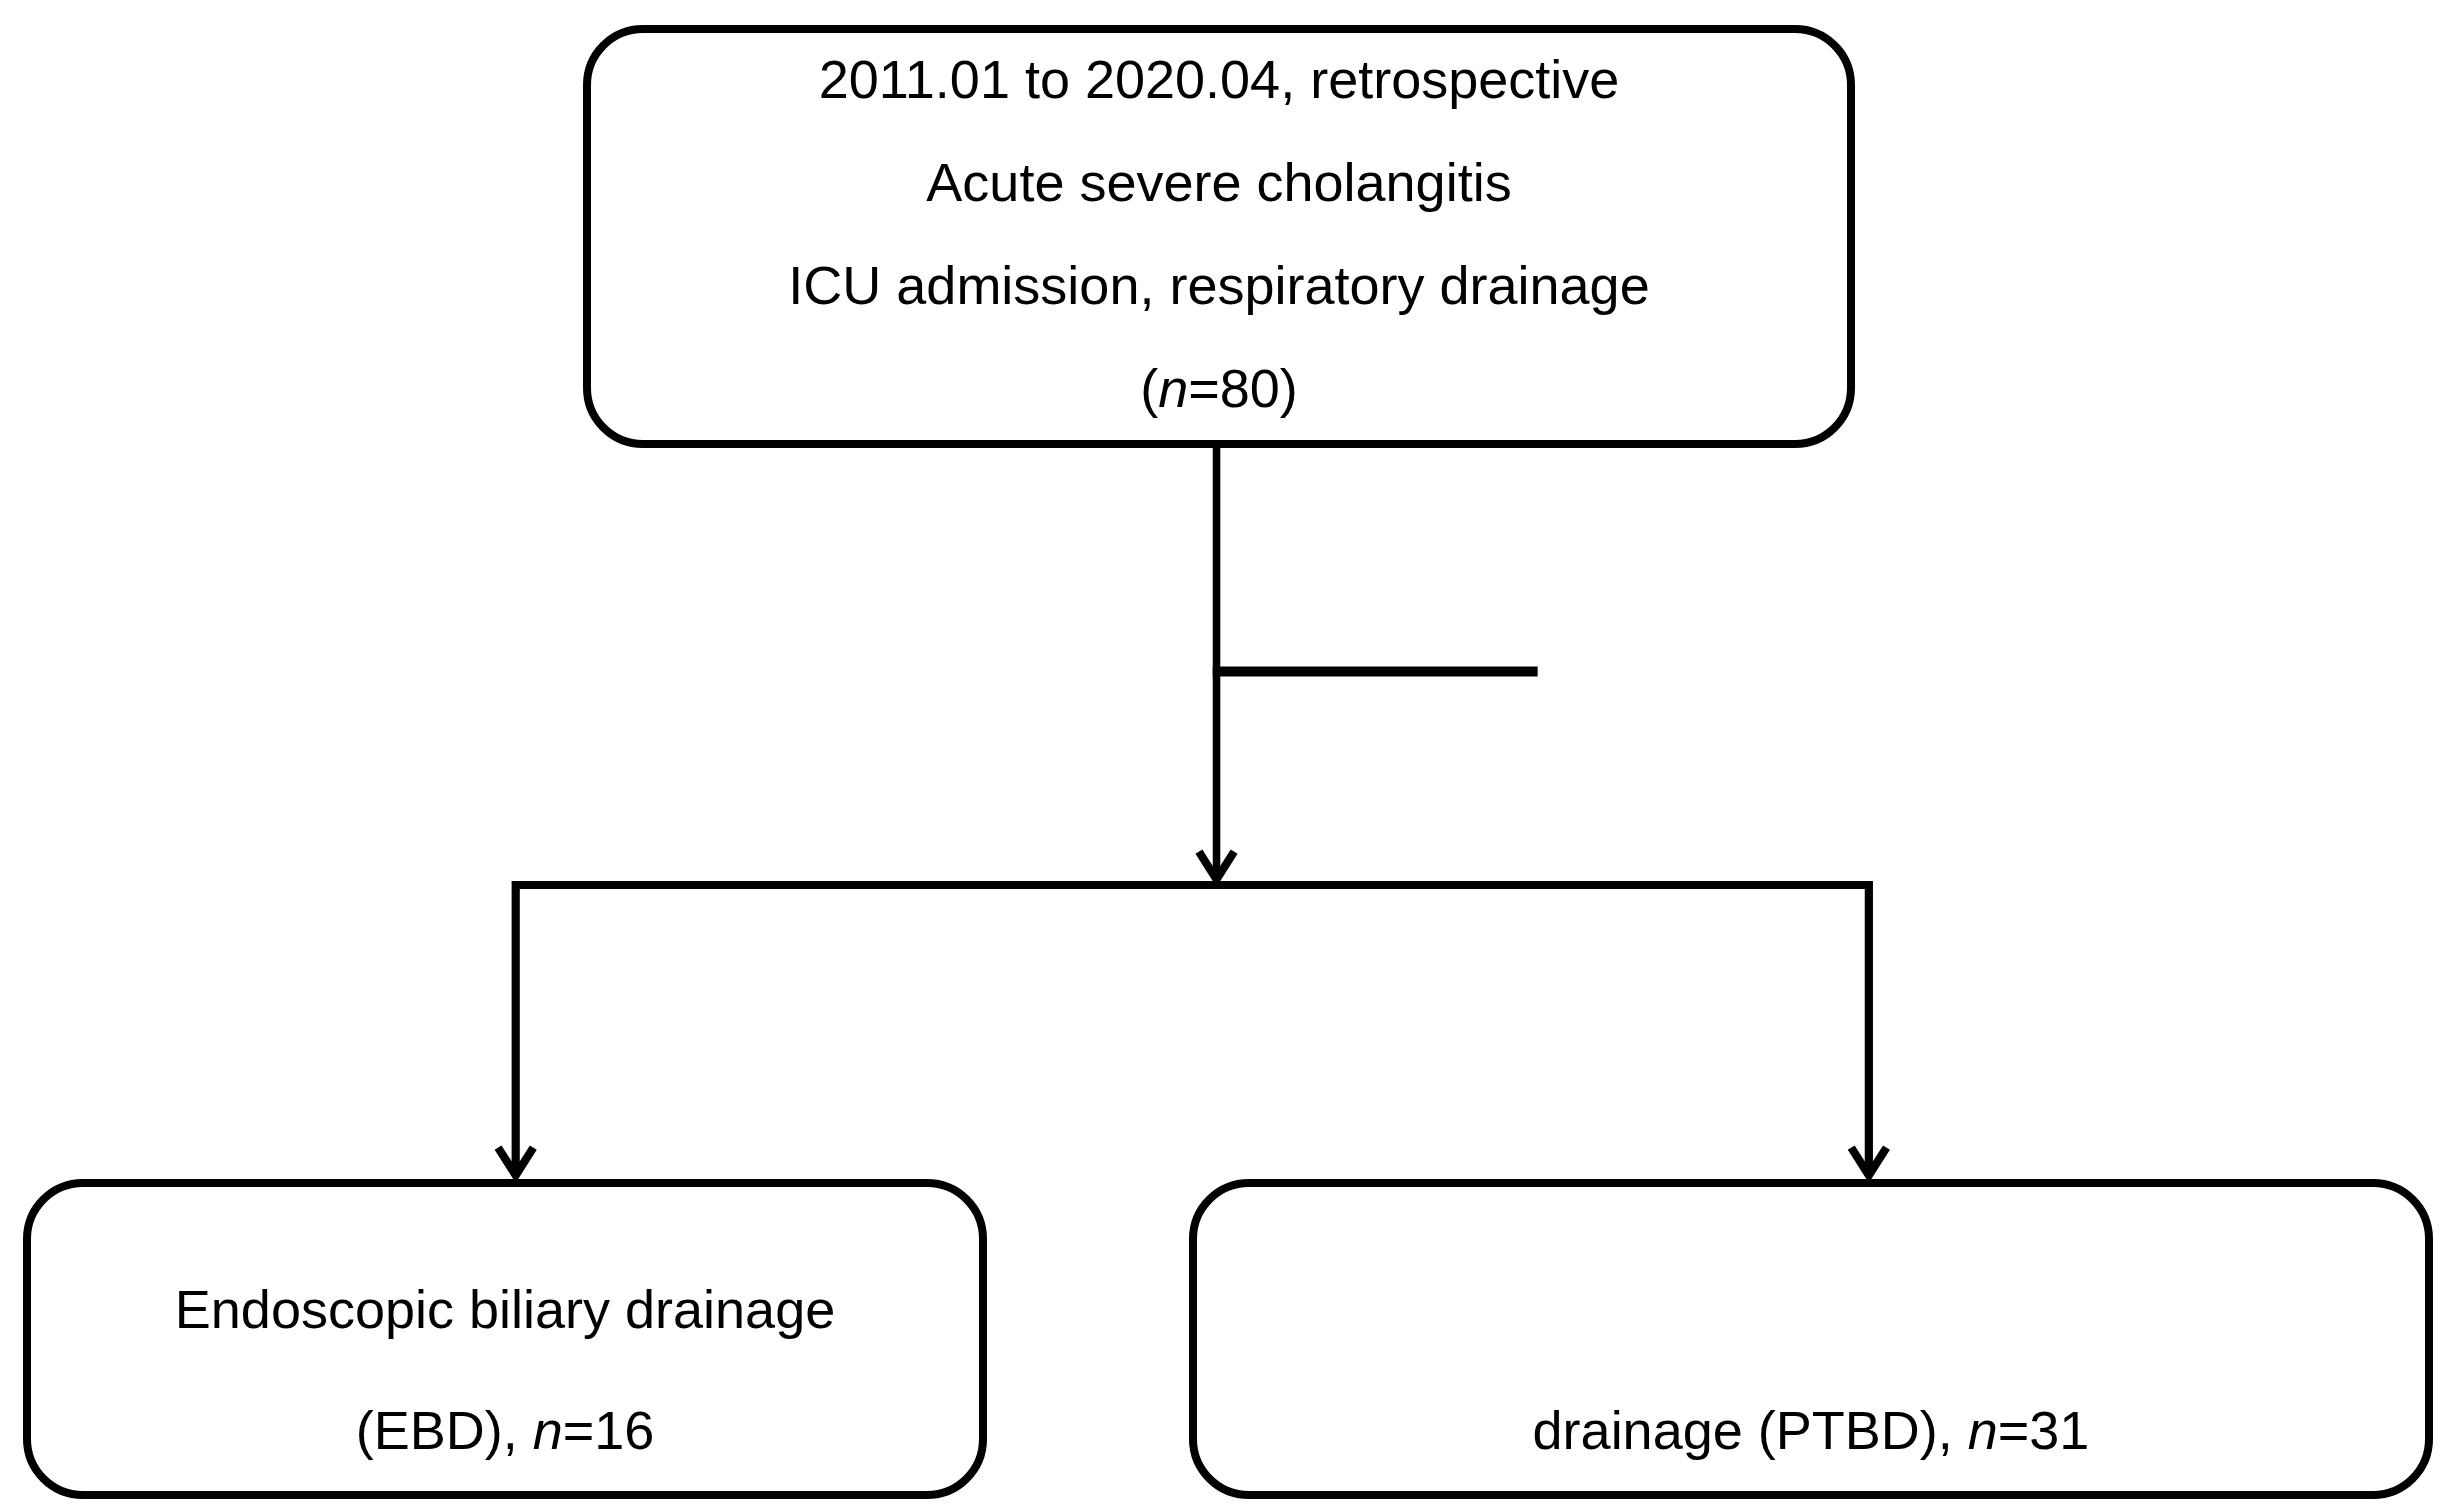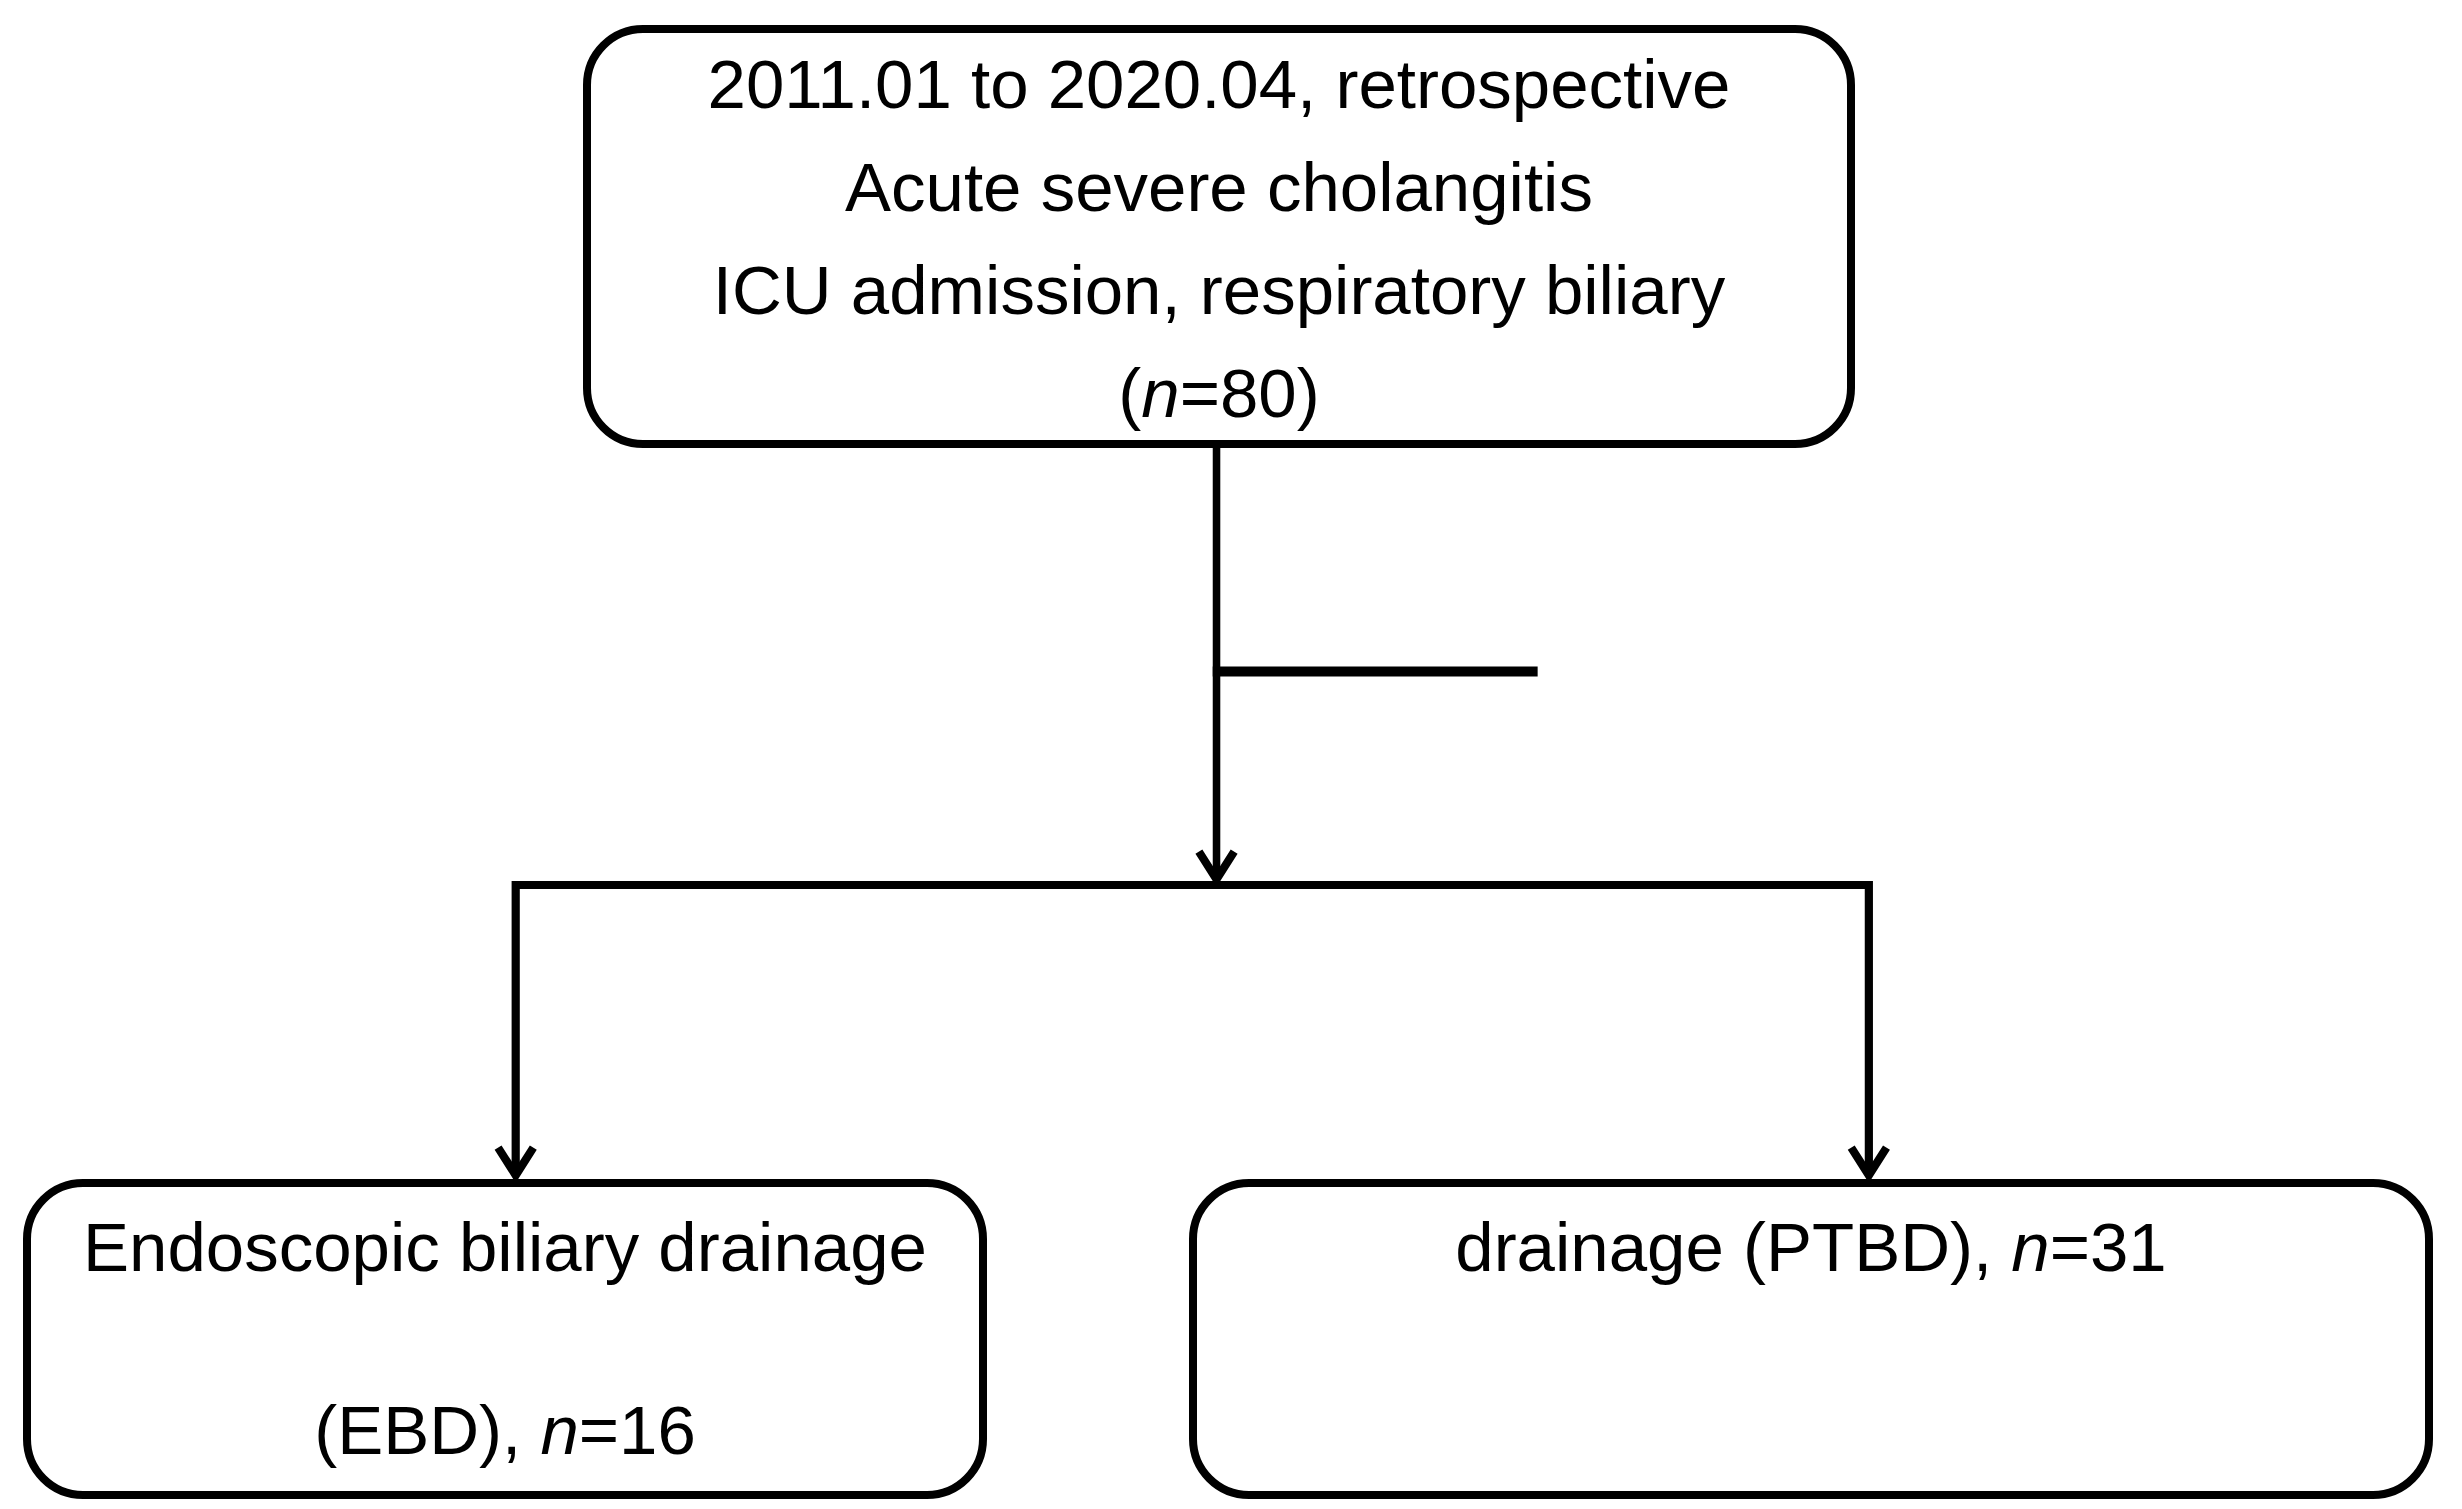--- a/index.html
+++ b/index.html
@@ -24,24 +24,24 @@
     height: 1510px;
   }
   .box {
     position: absolute;
     box-sizing: border-box;
     background: #ffffff;
     border: 8.2px solid #000000;
     border-radius: 60px;
     display: flex;
     flex-direction: column;
-    justify-content: space-between;
+    justify-content: flex-end;
     align-items: center;
     text-align: center;
-    font-size: 69px;
+    font-size: 54px;
     line-height: 103px;
     white-space: nowrap;
   }
   .box .it {
     font-style: italic;
   }
   .box-enrollment {
     left: 583px;
     top: 25px;
     width: 1272px;
@@ -82,21 +82,21 @@
     <path d="M 819 1862 L 819 1405 L 2968 1405 L 2968 1862" stroke-width="13" stroke="#000000"></path>
 
     <polyline points="1904,1352 1932,1396 1960,1352" stroke-width="13" stroke="#000000"></polyline>
     <polyline points="791,1822 819,1866 847,1822" stroke-width="13" stroke="#000000"></polyline>
     <polyline points="2940,1822 2968,1866 2996,1822" stroke-width="13" stroke="#000000"></polyline>
   </svg>
 
   <div class="box box-enrollment">
       <div class="line"><span>2011.01 to 2020.04, retrospective</span></div>
       <div class="line"><span>Acute severe cholangitis</span></div>
-      <div class="line"><span>ICU admission, respiratory biliary</span></div>
+      <div class="line"><span>ICU admission, respiratory drainage</span></div>
       <div class="line"><span>(</span><span class="it">n</span><span>=80)</span></div>
     </div>
 
 
   <div class="box box-ebd">
       <div class="line"><span>Endoscopic biliary drainage</span></div>
       <div class="line"><span>(EBD), </span><span class="it">n</span><span>=16</span></div>
     </div>
 
   <div class="box box-ptbd">

